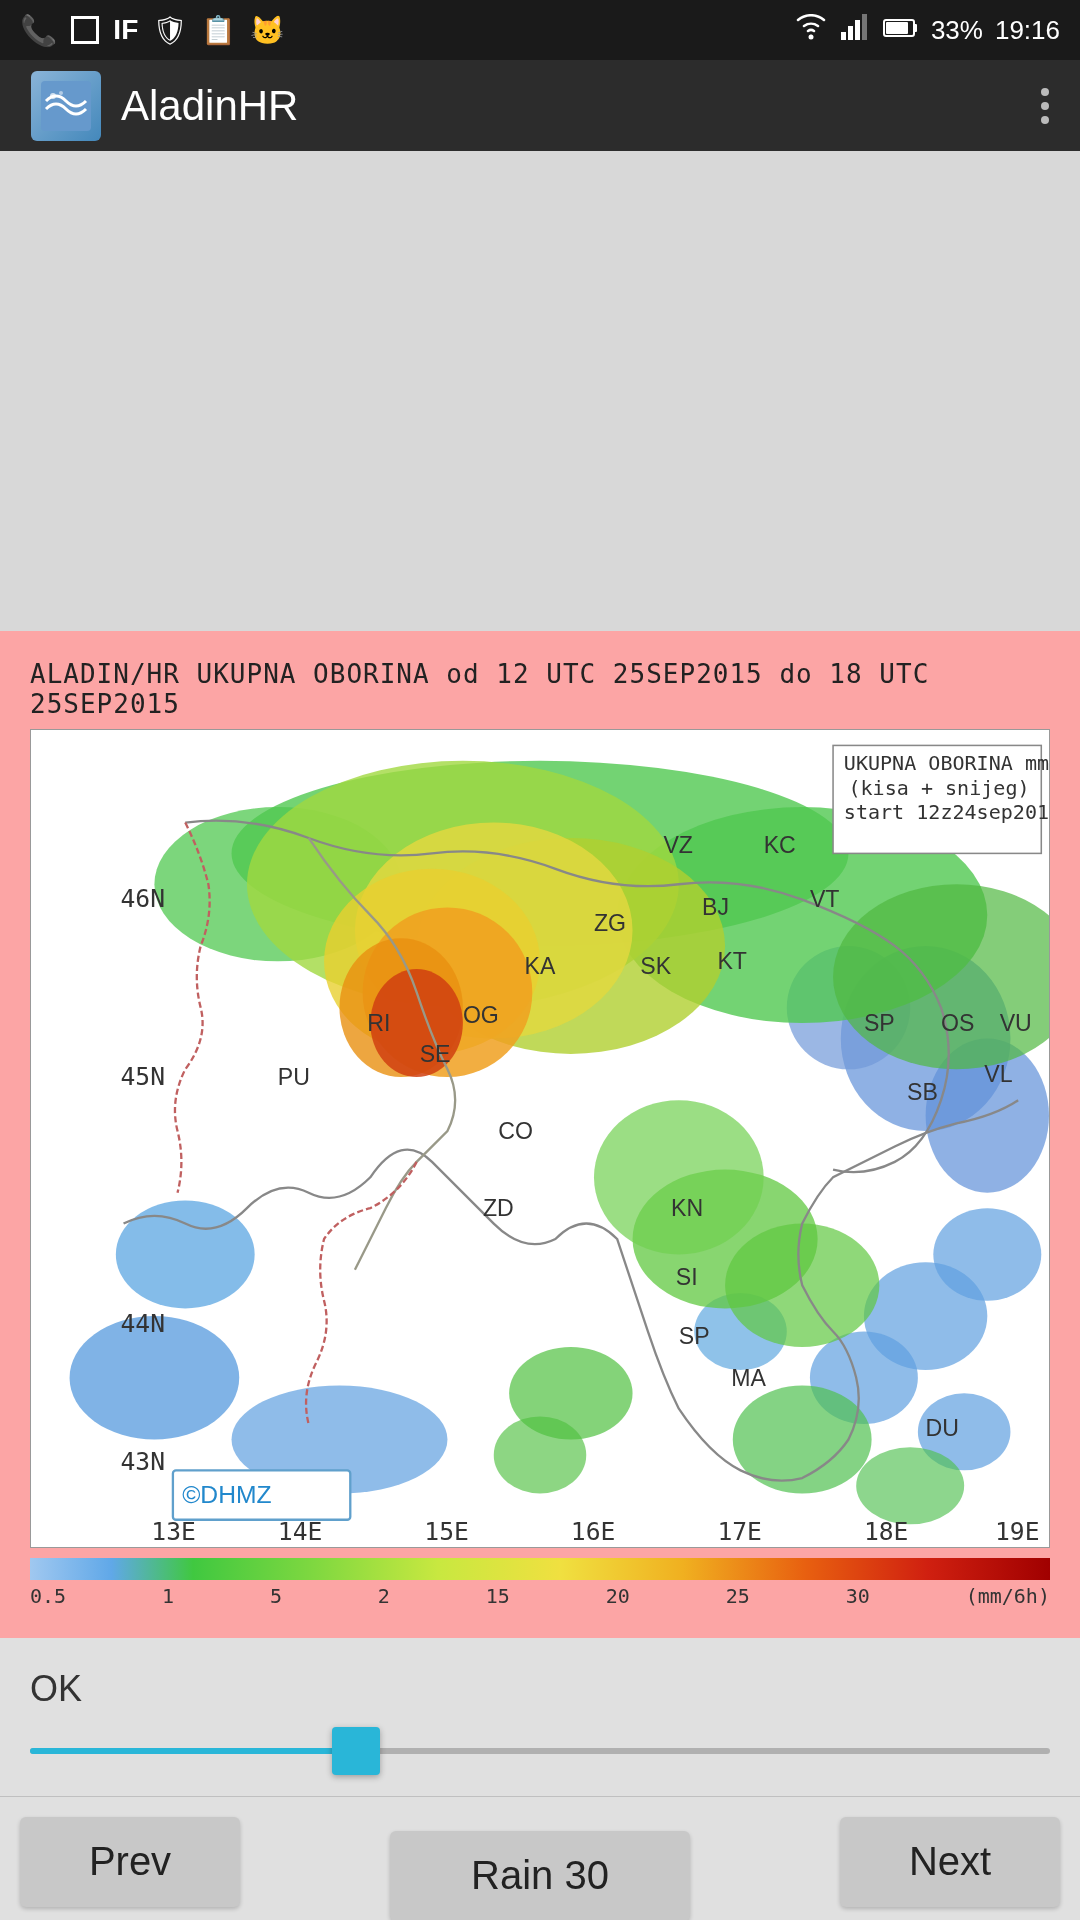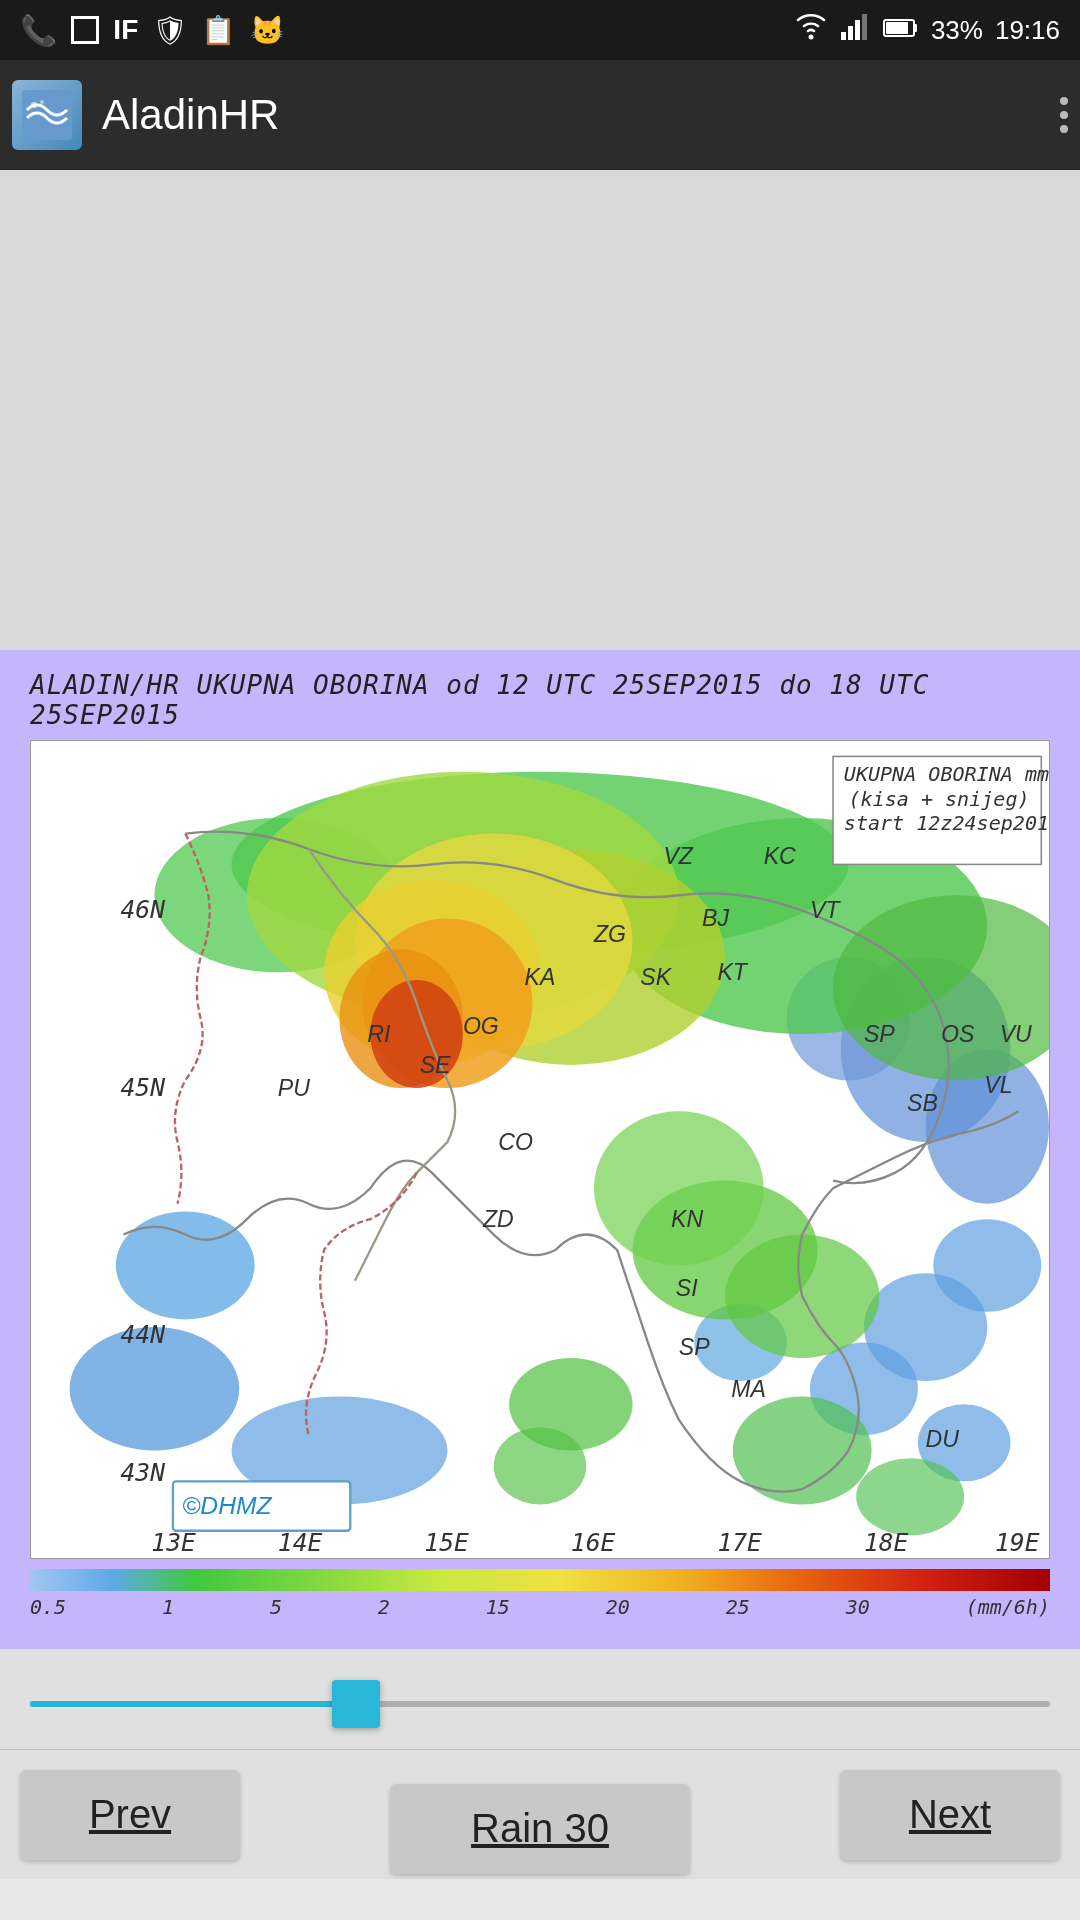--- a/index.html
+++ b/index.html
@@ -32,26 +32,26 @@
     .status-right {
       display: flex;
       align-items: center;
       gap: 12px;
       font-size: 26px;
     }
 
     
     #app-bar {
       width: 100%;
-      height: 110px;
+      height: 91px;
       background: #2c2c2c;
       display: flex;
       align-items: center;
       justify-content: space-between;
-      padding: 0 12px;
+      padding: 0 31px;
     }
     .app-bar-left {
       display: flex;
       align-items: center;
       gap: 20px;
     }
     .app-logo {
       width: 70px;
       height: 70px;
       background: linear-gradient(135deg, #8ab4d8, #4488bb);
@@ -86,23 +86,22 @@
     
     #ad-area {
       width: 100%;
       height: 480px;
       background: #d8d8d8;
     }
 
     
     #map-container {
       width: 100%;
-      background: #c4b5fd;
-      padding: 20px 30px 30px 30px;
-      font-style: italic;
+      background: #fca5a5;
+      padding: 28px 30px 30px 30px;
     }
     .map-title {
       font-size: 26px;
       font-family: monospace;
       color: #222;
       margin-bottom: 10px;
       letter-spacing: 1px;
     }
     .map-image-wrapper {
       position: relative;
@@ -202,21 +201,20 @@
       background: #c8c8c8;
       border: none;
       border-radius: 6px;
       font-size: 40px;
       color: #222;
       cursor: pointer;
       display: flex;
       align-items: center;
       justify-content: center;
       box-shadow: 0 2px 4px rgba(0,0,0,0.2);
-      text-decoration: underline;
     }
     .nav-button-center {
       width: 300px;
       background: #c8c8c8;
       margin-top: 28px;
     }
 
     
     .map-frame {
       width: 100%;
@@ -396,20 +394,21 @@
     <span>2</span>
     <span>15</span>
     <span>20</span>
     <span>25</span>
     <span>30</span>
     <span>(mm/6h)</span>
   </div>
 </div>
 
 <div id="slider-area">
+  <div class="slider-label">OK</div>
   <div class="slider-track-container">
     <div class="slider-track">
       <div class="slider-fill"></div>
       <div class="slider-thumb"></div>
     </div>
   </div>
 </div>
 
 <div id="bottom-nav">
   <button class="nav-button">Prev</button>

